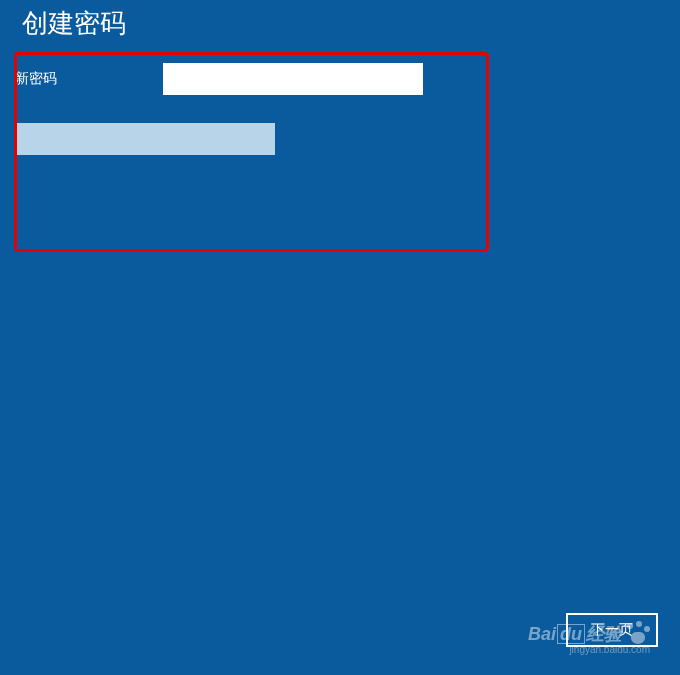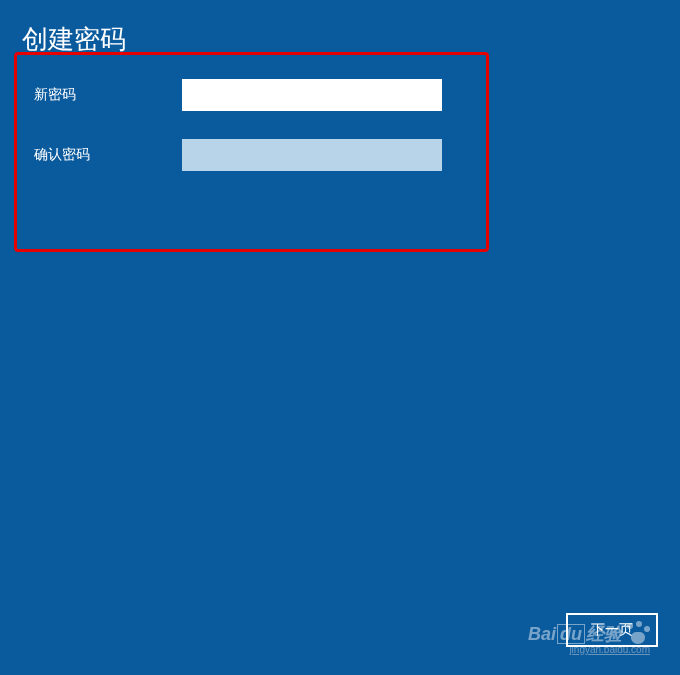--- a/index.html
+++ b/index.html
@@ -12,35 +12,35 @@
       height: 675px;
       background: #0a5a9e;
       font-family: "Microsoft YaHei", "Segoe UI", sans-serif;
       color: #ffffff;
       position: relative;
       overflow: hidden;
     }
     .page-title {
       font-size: 26px;
       font-weight: 300;
-      padding: 22px 0 0 22px;
+      padding: 6px 0 0 22px;
     }
     .form-highlight {
       position: absolute;
       top: 52px;
       left: 14px;
       width: 475px;
       height: 200px;
       border: 3px solid #e60000;
       border-radius: 4px;
       pointer-events: none;
     }
     .form-area {
       margin-top: 22px;
-      padding-left: 34px;
+      padding-left: 15px;
     }
     .form-row {
       display: flex;
       align-items: center;
       margin-bottom: 28px;
       height: 32px;
     }
     .field-label {
       width: 148px;
       font-size: 14px;
@@ -122,35 +122,33 @@
       display: inline-block;
       border: 1.5px solid #ffffff;
       padding: 0 2px;
       margin: 0 1px;
       line-height: 1;
     }
     .watermark-sub {
       font-size: 10px;
       color: #e0e0e0;
       margin-top: -2px;
-      text-decoration: underline;
     }
   </style>
 </head>
 <body>
 
 <h1 class="page-title">创建密码</h1>
 
 <div class="form-area">
   <div class="form-row">
     <label class="field-label">新密码</label>
     <input type="password" class="field-input active" value="" style="">
   </div>
   <div class="form-row">
-    <label class="field-label">确认密码</label>
     <input type="password" class="field-input inactive" value="" style="">
   </div>
 </div>
 
 <div class="form-highlight"></div>
 
 <div class="footer-buttons">
   <button class="btn">下一页</button>
 </div>
 

